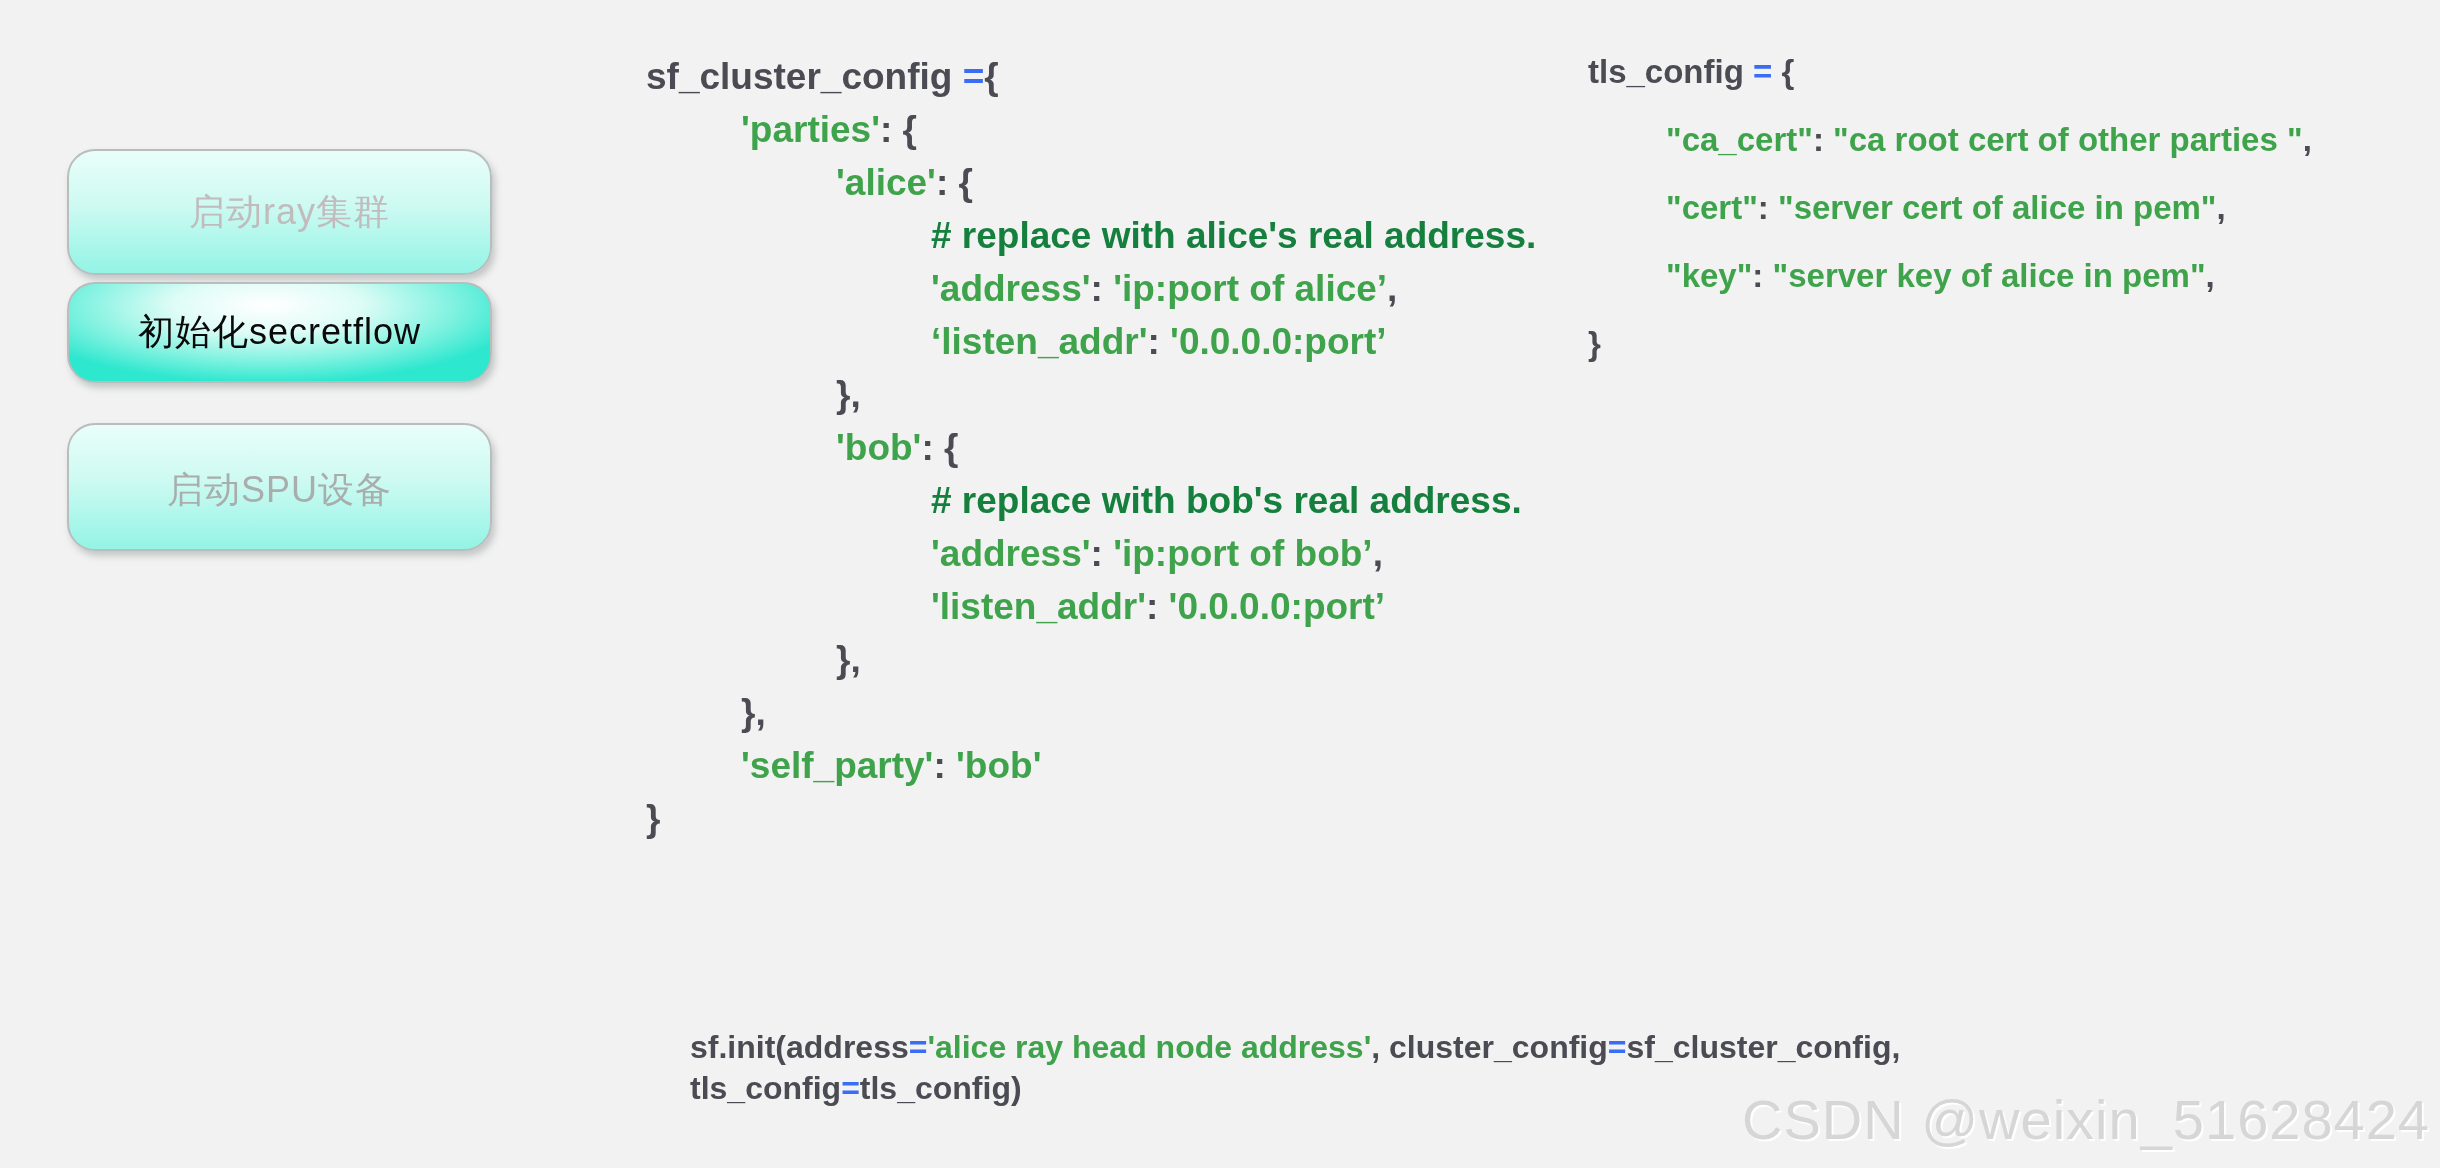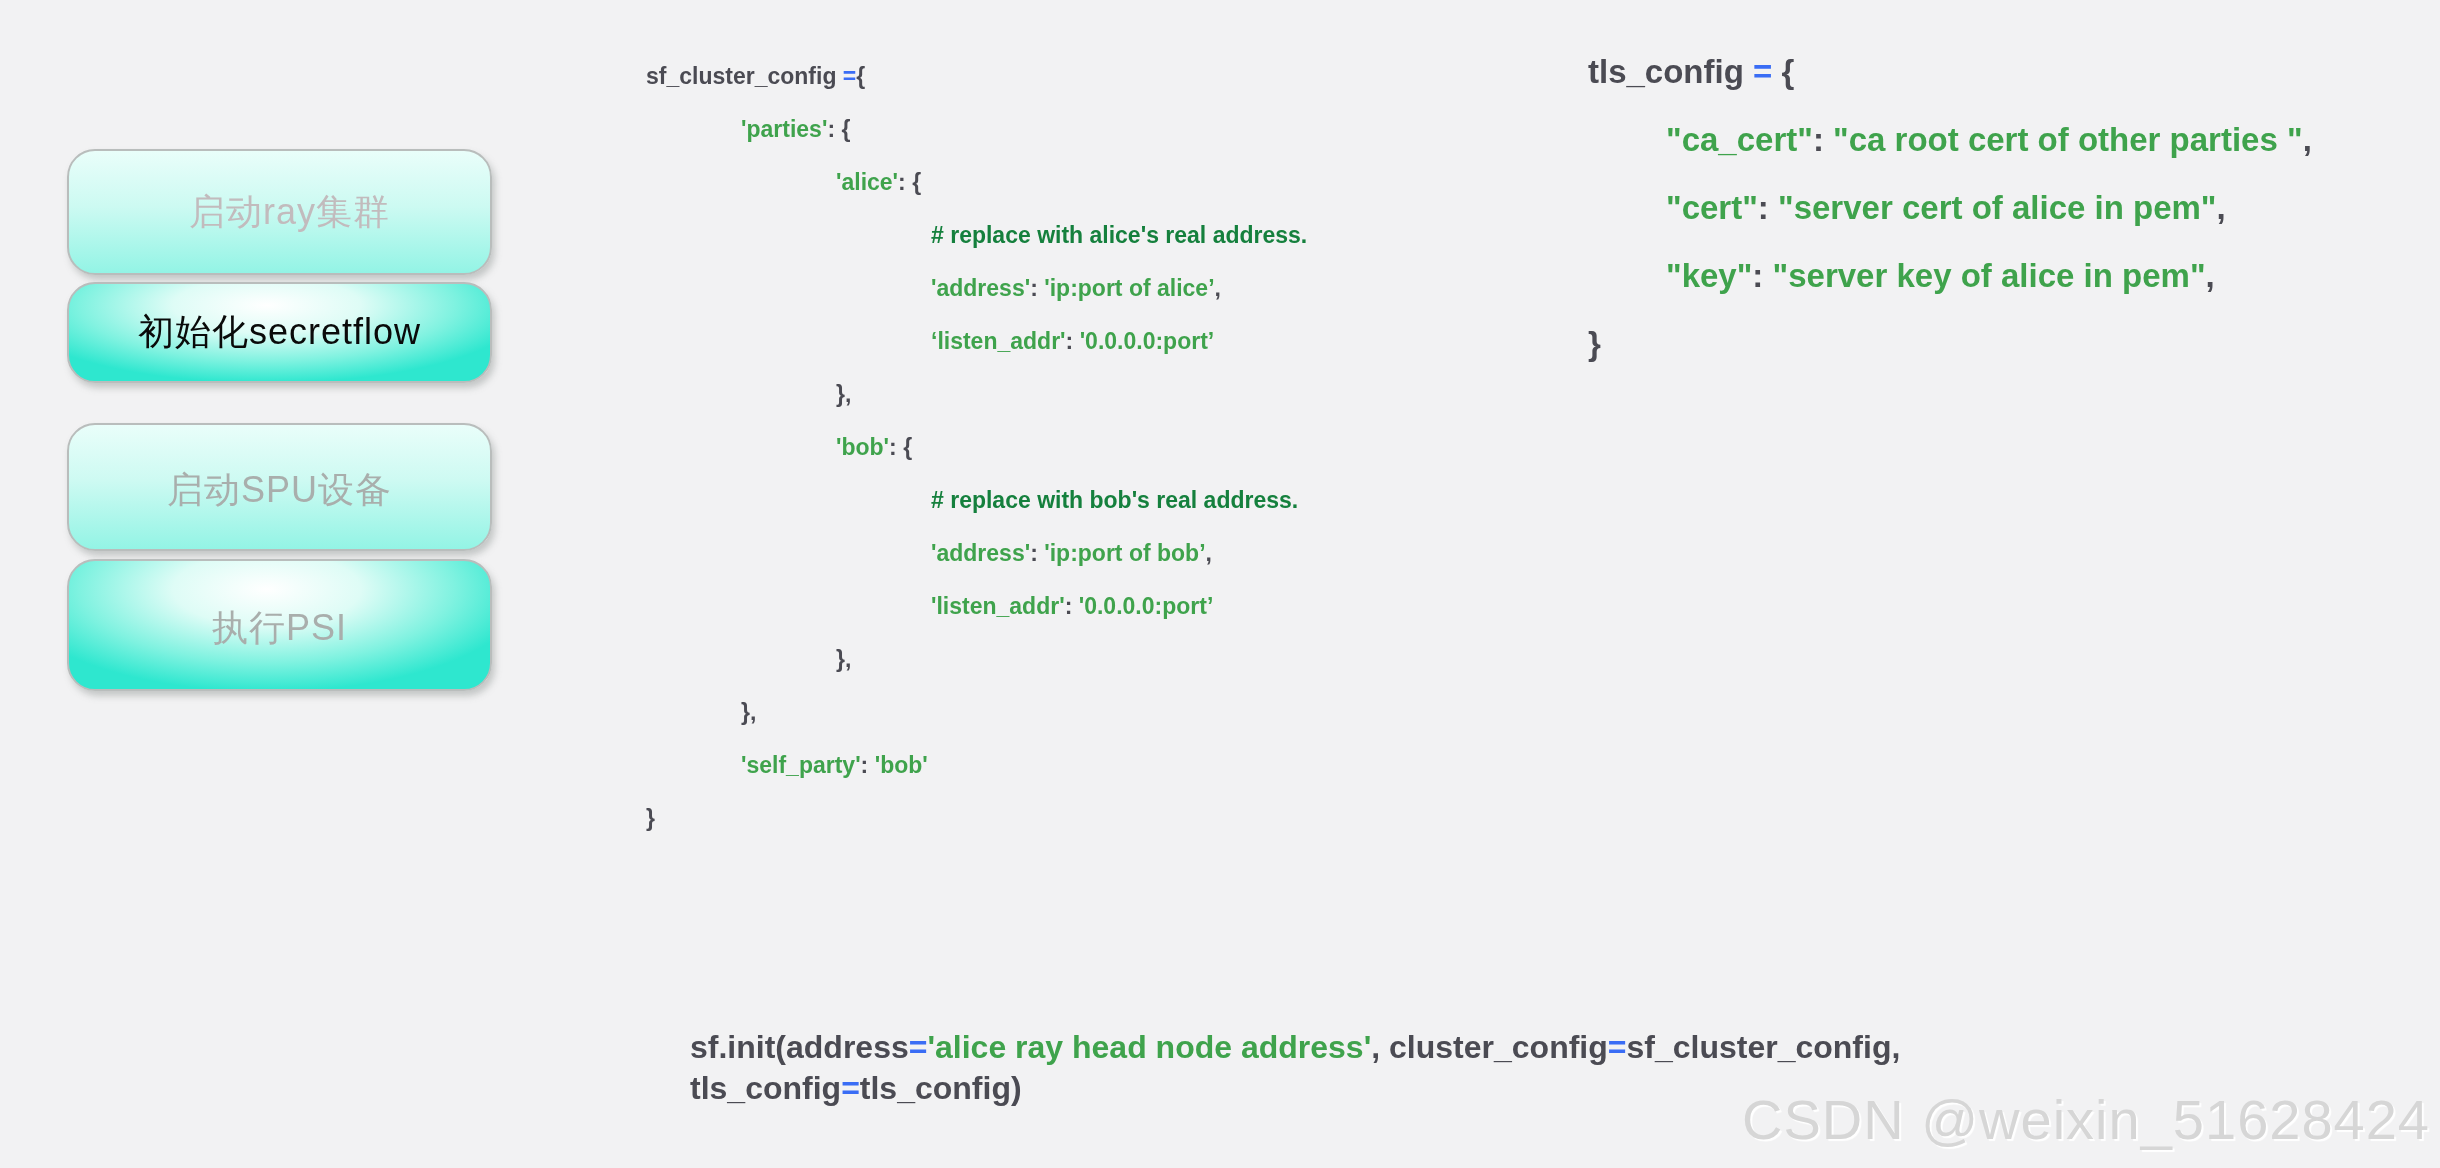--- a/index.html
+++ b/index.html
@@ -34,21 +34,21 @@
     background:radial-gradient(ellipse 62% 80% at 47% 22%,
       #ffffff 0%,#defcf6 36%,#7ff2e0 72%,#2ee7cf 100%);
   }
   .step-label{font-size:36px;letter-spacing:1px;}
   .lbl-faint{color:#c2bbbd;margin-left:20px;}
   .lbl-gray{color:#a9aeac;margin-top:6px;}
   .lbl-active{color:#0a0a0a;}
 
   
   .code{position:absolute;font-weight:700;white-space:pre;}
-  .code-mid{left:646px;top:50px;font-size:23px;line-height:53px;--ind:95px;}
+  .code-mid{left:646px;top:50px;font-size:37px;line-height:53px;--ind:95px;}
   .code-tls{left:1588px;top:38px;font-size:33px;line-height:68px;--ind:78px;}
   .code-init{left:690px;top:945px;font-size:32px;line-height:41px;--ind:0px;}
   .code-line{padding-left:calc(var(--lv,0) * var(--ind,95px));}
   .seg-d{color:#4b4b53;}
   .seg-g{color:#3fa34c;}
   .seg-b{color:#3a6df5;}
   .seg-c{color:#15803d;}
 
   
   .watermark{
@@ -66,23 +66,20 @@
   <div class="steps">
     <div class="step-btn soft">
       <span class="step-label lbl-faint">启动ray集群</span>
     </div>
     <div class="step-btn vivid">
       <span class="step-label lbl-active">初始化secretflow</span>
     </div>
     <div class="step-btn soft">
       <span class="step-label lbl-gray">启动SPU设备</span>
     </div>
-    <div class="step-btn vivid">
-      <span class="step-label lbl-gray">执行PSI</span>
-    </div>
   </div>
 
   <div class="code code-mid"><div class="code-line" style="--lv: 0;"><span class="seg-d">sf_cluster_config </span><span class="seg-b">=</span><span class="seg-d">{</span></div><div class="code-line" style="--lv: 1;"><span class="seg-g">'parties'</span><span class="seg-d">: {</span></div><div class="code-line" style="--lv: 2;"><span class="seg-g">'alice'</span><span class="seg-d">: {</span></div><div class="code-line" style="--lv: 3;"><span class="seg-c"># replace with alice's real address.</span></div><div class="code-line" style="--lv: 3;"><span class="seg-g">'address'</span><span class="seg-d">: </span><span class="seg-g">'ip:port of alice’</span><span class="seg-d">,</span></div><div class="code-line" style="--lv: 3;"><span class="seg-g">‘listen_addr'</span><span class="seg-d">: </span><span class="seg-g">'0.0.0.0:port’</span></div><div class="code-line" style="--lv: 2;"><span class="seg-d">},</span></div><div class="code-line" style="--lv: 2;"><span class="seg-g">'bob'</span><span class="seg-d">: {</span></div><div class="code-line" style="--lv: 3;"><span class="seg-c"># replace with bob's real address.</span></div><div class="code-line" style="--lv: 3;"><span class="seg-g">'address'</span><span class="seg-d">: </span><span class="seg-g">'ip:port of bob’</span><span class="seg-d">,</span></div><div class="code-line" style="--lv: 3;"><span class="seg-g">'listen_addr'</span><span class="seg-d">: </span><span class="seg-g">'0.0.0.0:port’</span></div><div class="code-line" style="--lv: 2;"><span class="seg-d">},</span></div><div class="code-line" style="--lv: 1;"><span class="seg-d">},</span></div><div class="code-line" style="--lv: 1;"><span class="seg-g">'self_party'</span><span class="seg-d">: </span><span class="seg-g">'bob'</span></div><div class="code-line" style="--lv: 0;"><span class="seg-d">}</span></div></div>
 
   <div class="code code-tls"><div class="code-line" style="--lv: 0;"><span class="seg-d">tls_config </span><span class="seg-b">=</span><span class="seg-d"> {</span></div><div class="code-line" style="--lv: 1;"><span class="seg-g">"ca_cert"</span><span class="seg-d">: </span><span class="seg-g">"ca root cert of other parties "</span><span class="seg-d">,</span></div><div class="code-line" style="--lv: 1;"><span class="seg-g">"cert"</span><span class="seg-d">: </span><span class="seg-g">"server cert of alice in pem"</span><span class="seg-d">,</span></div><div class="code-line" style="--lv: 1;"><span class="seg-g">"key"</span><span class="seg-d">: </span><span class="seg-g">"server key of alice in pem"</span><span class="seg-d">,</span></div><div class="code-line" style="--lv: 0;"><span class="seg-d">}</span></div></div>
 
   <div class="code code-init">
     <div class="init-stmt"><div class="code-line" style="--lv: 0;"><span class="seg-d">sf.init(address</span><span class="seg-b">=</span><span class="seg-g">'alice ray head node address'</span><span class="seg-d">, cluster_config</span><span class="seg-b">=</span><span class="seg-d">sf_cluster_config,</span></div><div class="code-line" style="--lv: 0;"><span class="seg-d">tls_config</span><span class="seg-b">=</span><span class="seg-d">tls_config)</span></div></div>
     
   </div>

